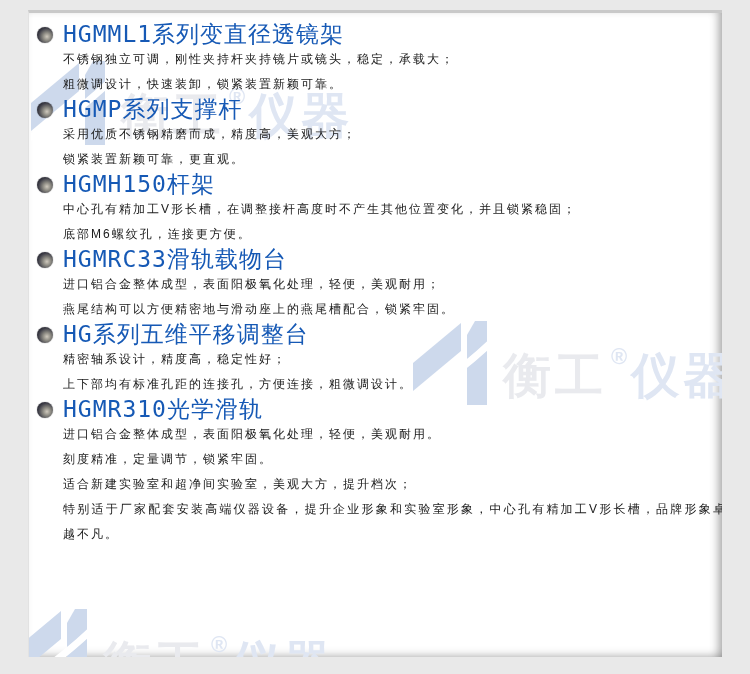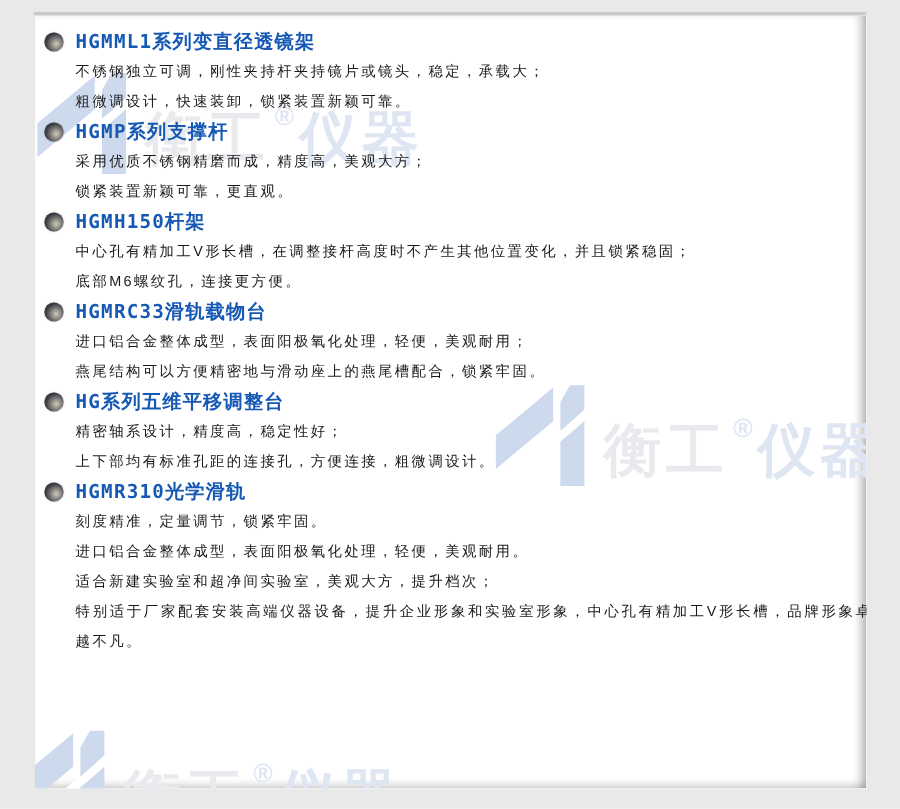--- a/index.html
+++ b/index.html
@@ -46,22 +46,22 @@
   }
   .bullet{
     width:16px;height:16px;
     border-radius:50%;
     background:radial-gradient(circle at 62% 60%, #cfc9bd 0%, #8d8b83 28%, #3c3c46 62%, #15151e 100%);
     box-shadow:0 0 1px rgba(0,0,0,0.6);
     flex:0 0 16px;
   }
   .heading{
     font-family:"DejaVu Sans Mono","Liberation Mono",monospace;
-    font-size:16px;
-    font-weight:bold;
+    font-size:23px;
+    font-weight:normal;
     color:var(--heading);
     letter-spacing:1px;
     line-height:25px;
     white-space:nowrap;
   }
   .para{
     font-size:12px;
     line-height:25px;
     letter-spacing:2px;
     color:var(--body-text);
@@ -176,22 +176,22 @@
       </div>
       <p class="para">精密轴系设计，精度高，稳定性好；</p>
       <p class="para">上下部均有标准孔距的连接孔，方便连接，粗微调设计。</p>
     </div>
 
     <div class="section">
       <div class="heading-row">
         <span class="bullet"></span>
         <span class="heading">HGMR310光学滑轨</span>
       </div>
+      <p class="para">进口铝合金整体成型，表面阳极氧化处理，轻便，美观耐用。</p>
       <p class="para">刻度精准，定量调节，锁紧牢固。</p>
-      <p class="para">进口铝合金整体成型，表面阳极氧化处理，轻便，美观耐用。</p>
     </div>
 
     <div class="section">
       <p class="para">适合新建实验室和超净间实验室，美观大方，提升档次；</p>
       <p class="para">特别适于厂家配套安装高端仪器设备，提升企业形象和实验室形象，中心孔有精加工V形长槽，品牌形象卓越不凡。</p>
     </div>
 
   </div>
 </div>
 

